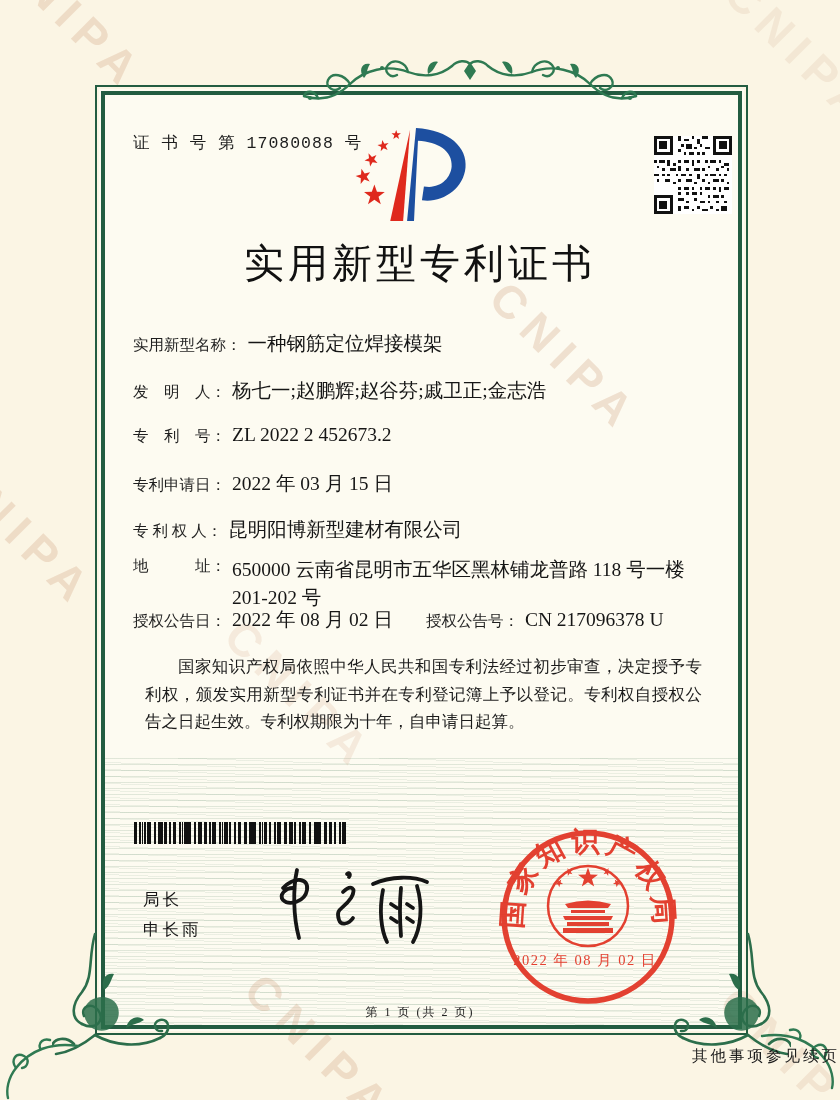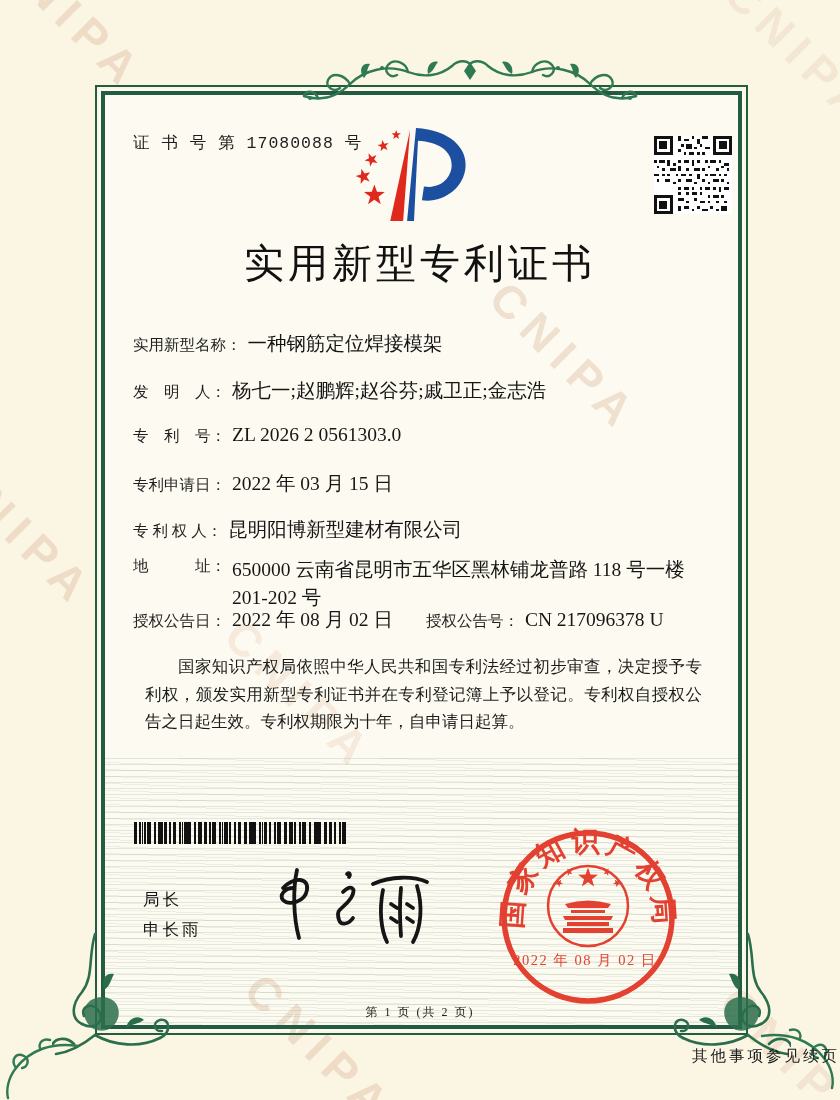--- a/index.html
+++ b/index.html
@@ -174,21 +174,21 @@
   <div class="title">实用新型专利证书</div>
 
   <div class="fields">
     <div class="frow r1">
       <span class="flabel">实用新型名称：</span><span class="fvalue">一种钢筋定位焊接模架</span>
     </div>
     <div class="frow r2">
       <span class="flabel">发　明　人：</span><span class="fvalue">杨七一;赵鹏辉;赵谷芬;戚卫正;金志浩</span>
     </div>
     <div class="frow r3">
-      <span class="flabel">专　利　号：</span><span class="fvalue">ZL 2026 2 0561303.0</span>
+      <span class="flabel">专　利　号：</span><span class="fvalue">ZL 2022 2 452673.2</span>
     </div>
     <div class="frow r4">
       <span class="flabel">专利申请日：</span><span class="fvalue">2022 年 03 月 15 日</span>
     </div>
     <div class="frow r5">
       <span class="flabel">专 利 权 人：</span><span class="fvalue">昆明阳博新型建材有限公司</span>
     </div>
     <div class="frow r6 wrap">
       <span class="flabel">地　　　址：</span><span class="fvalue">650000 云南省昆明市五华区黑林铺龙普路 118 号一楼 201-202 号</span>
     </div>

